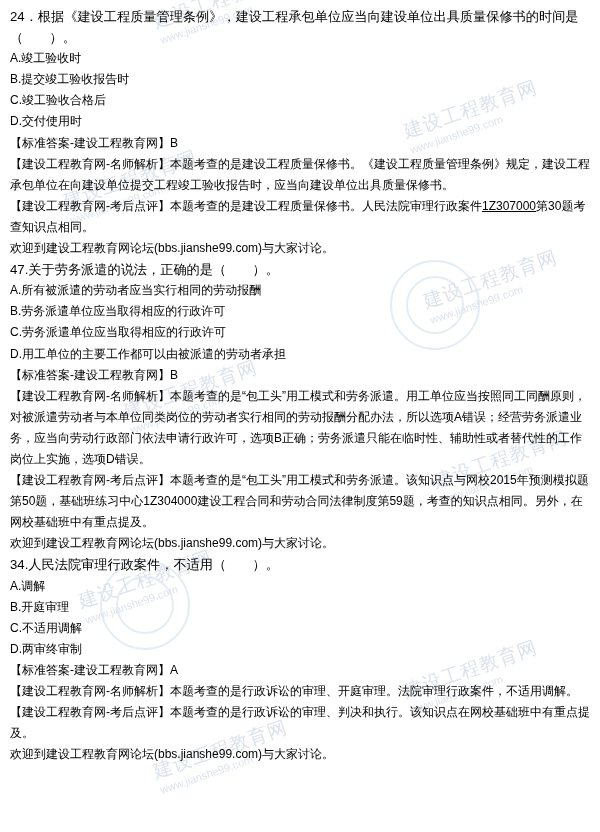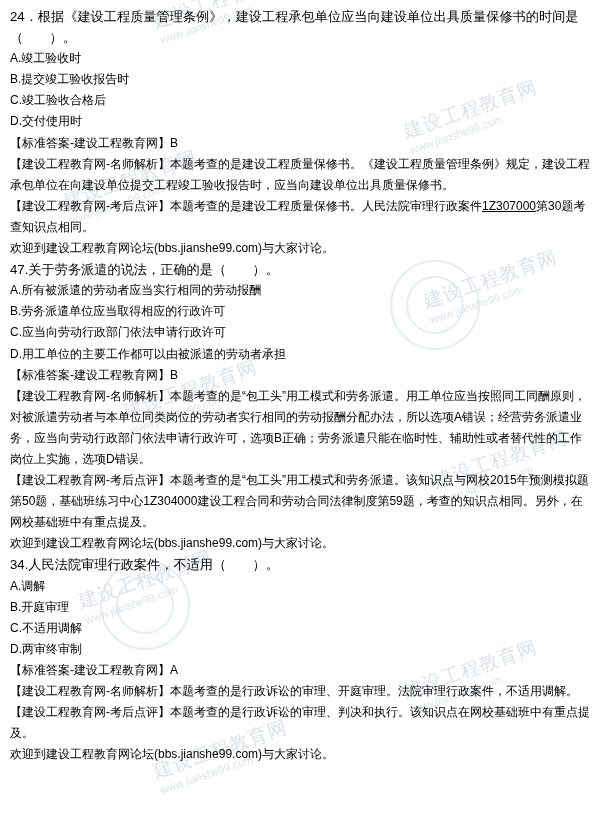--- a/index.html
+++ b/index.html
@@ -143,21 +143,21 @@
   <p class="blk line">C.竣工验收合格后</p>
   <p class="blk line">D.交付使用时</p>
   <p class="blk line">【标准答案-建设工程教育网】B</p>
   <p class="blk line">【建设工程教育网-名师解析】本题考查的是建设工程质量保修书。《建设工程质量管理条例》规定，建设工程承包单位在向建设单位提交工程竣工验收报告时，应当向建设单位出具质量保修书。</p>
   <p class="blk line"><span>【建设工程教育网-考后点评】本题考查的是建设工程质量保修书。人民法院审理行政案件</span><span class="ul">1Z307000</span><span>第30题考查知识点相同。</span></p>
   <p class="blk line">欢迎到建设工程教育网论坛(bbs.jianshe99.com)与大家讨论。</p>
 
   <p class="blk line q-title">47.关于劳务派遣的说法，正确的是（　　）。</p>
   <p class="blk line">A.所有被派遣的劳动者应当实行相同的劳动报酬</p>
   <p class="blk line">B.劳务派遣单位应当取得相应的行政许可</p>
-  <p class="blk line">C.应当向劳动行政部门依法申请行政许可</p>
+  <p class="blk line">C.劳务派遣单位应当取得相应的行政许可</p>
   <p class="blk line">D.用工单位的主要工作都可以由被派遣的劳动者承担</p>
   <p class="blk line">【标准答案-建设工程教育网】B</p>
   <p class="blk line">【建设工程教育网-名师解析】本题考查的是“包工头”用工模式和劳务派遣。用工单位应当按照同工同酬原则，对被派遣劳动者与本单位同类岗位的劳动者实行相同的劳动报酬分配办法，所以选项A错误；经营劳务派遣业务，应当向劳动行政部门依法申请行政许可，选项B正确；劳务派遣只能在临时性、辅助性或者替代性的工作岗位上实施，选项D错误。</p>
   <p class="blk line">【建设工程教育网-考后点评】本题考查的是“包工头”用工模式和劳务派遣。该知识点与网校2015年预测模拟题第50题，基础班练习中心1Z304000建设工程合同和劳动合同法律制度第59题，考查的知识点相同。另外，在网校基础班中有重点提及。</p>
   <p class="blk line">欢迎到建设工程教育网论坛(bbs.jianshe99.com)与大家讨论。</p>
 
   <p class="blk line q-title">34.人民法院审理行政案件，不适用（　　）。</p>
   <p class="blk line">A.调解</p>
   <p class="blk line">B.开庭审理</p>
   <p class="blk line">C.不适用调解</p>

